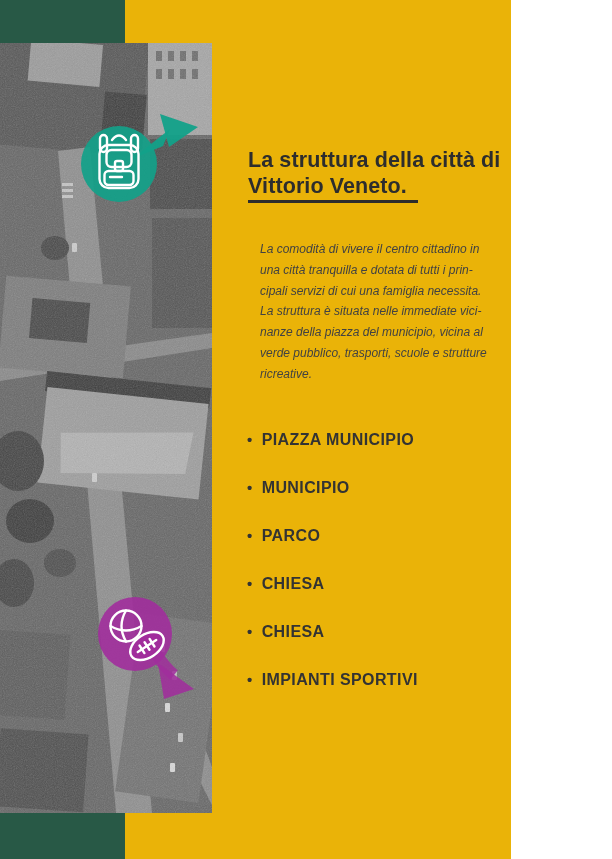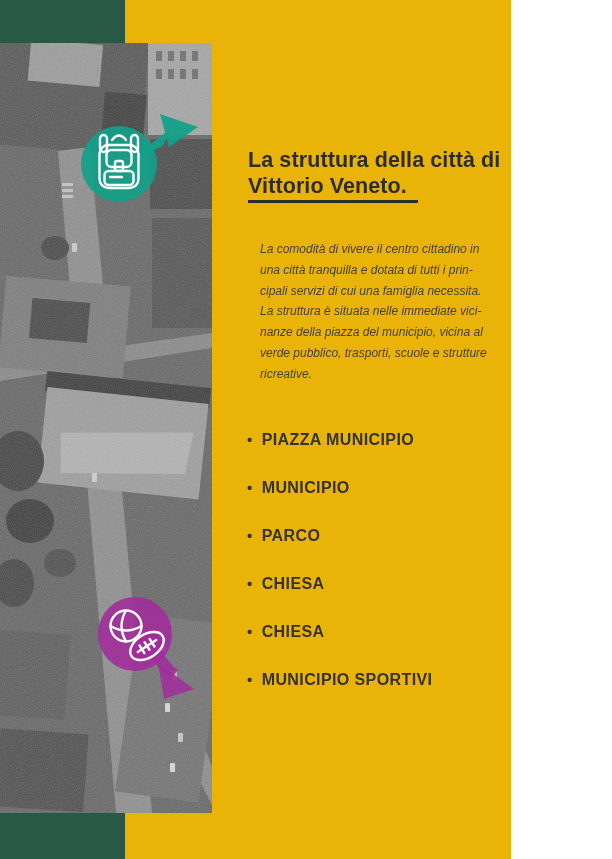--- a/index.html
+++ b/index.html
@@ -192,17 +192,17 @@
     <li>
       <span class="bullet">•</span>
       <span>CHIESA</span>
     </li>
     <li>
       <span class="bullet">•</span>
       <span>CHIESA</span>
     </li>
     <li>
       <span class="bullet">•</span>
-      <span>MUNICIPIO SPORTIVI</span>
+      <span>IMPIANTI SPORTIVI</span>
     </li>
   </ul>
 
 </div>
 
 </body></html>

